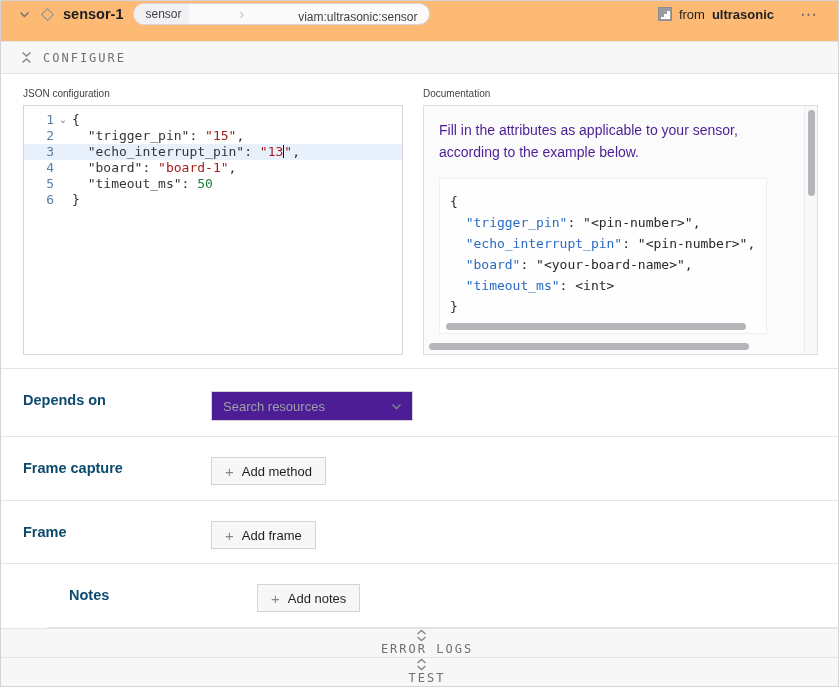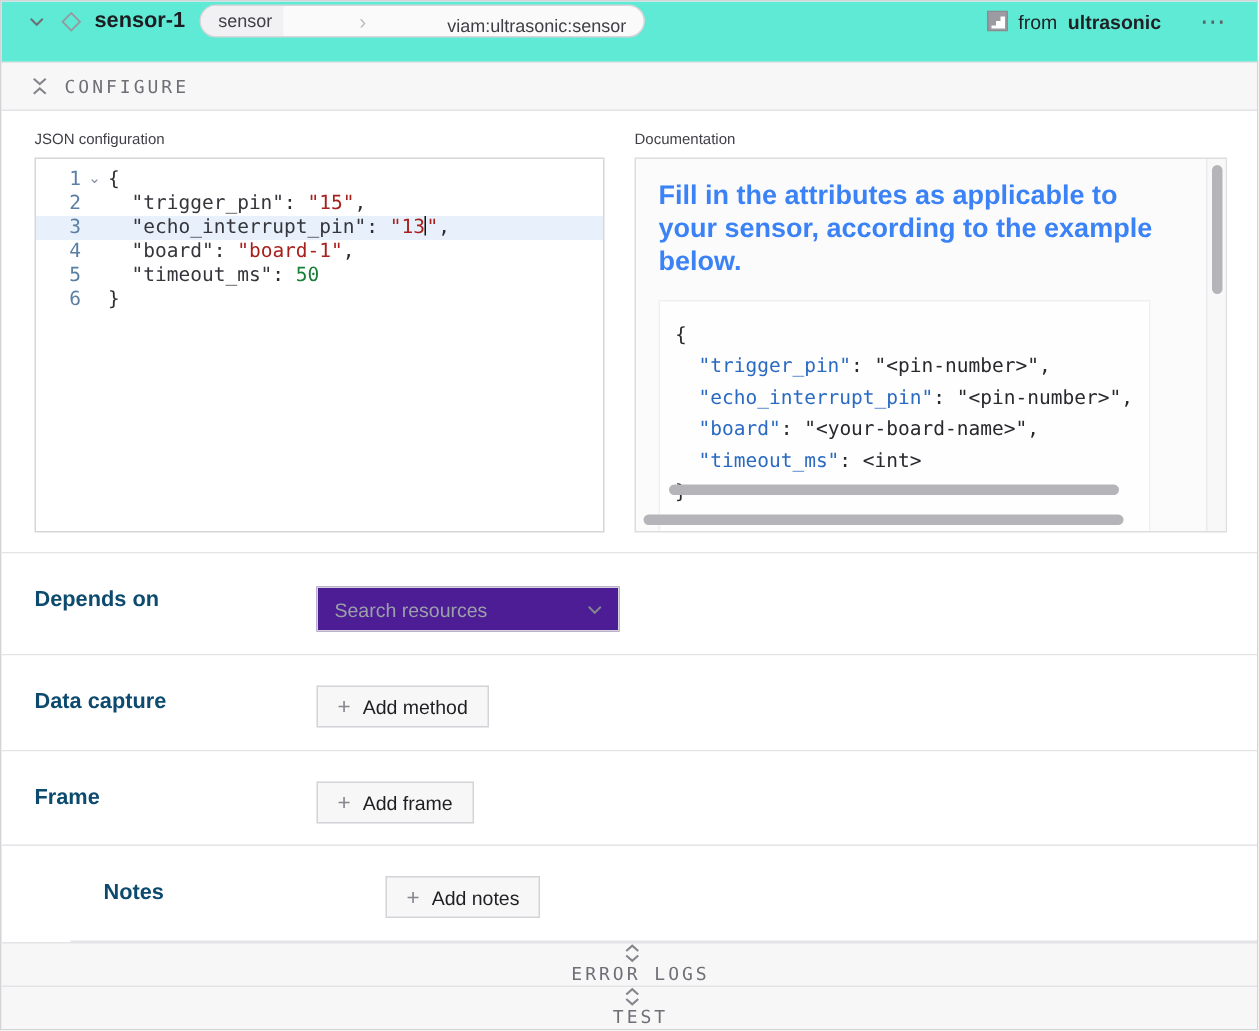--- a/index.html
+++ b/index.html
@@ -1,20 +1,20 @@
 <!DOCTYPE html>
 <html><head>
 <meta charset="utf-8">
 <style>
   * { margin:0; padding:0; box-sizing:border-box; }
   html,body { background:#fff; font-family:"Liberation Sans", sans-serif; }
   .card { width:839px; height:687px; border:1px solid #d4d4d8; background:#fff; display:flex; flex-direction:column; overflow:hidden; }
 
   
-  .hdr { height:41px; border-bottom:1px solid #e4e4e7; display:flex; align-items:center; padding:0 16px 14px 14px; background:#5eead4; flex:none; }
+  .hdr { height:41px; border-bottom:1px solid #e4e4e7; display:flex; align-items:center; padding:0 16px 14px 14px; background:#fdba74; flex:none; }
   .hdr .chev { display:flex; align-items:center; padding:4px; cursor:pointer; }
   .hdr .diamond { margin:0 8px 0 6px; display:flex; align-items:center; }
   .hdr-name { font-size:14.5px; font-weight:bold; color:#1c1c21; margin-right:10px; }
   .pill { display:flex; align-items:flex-end; height:22px; border:1px solid #d6d6da; border-radius:11px; overflow:hidden; font-size:12px; color:#3f3f45; background:#fafafa;gap:46px; }
   .pill-seg1 { background:#f1f1f3; padding:0 8px 0 11px; height:100%; display:flex; align-items:center; }
   .pill-sep { color:#bdbdc3; font-size:14px; padding:0 4px 2px 4px; }
   .pill-seg2 { padding:0 11px 0 4px; display:flex; align-items:center; }
   .hdr-spacer { flex:1; }
   .from-wrap { display:flex; align-items:center; gap:7px; font-size:13px; color:#1f1f24; }
   .from-module { font-weight:bold; }
@@ -42,21 +42,21 @@
   .code { flex:1; color:#2d2d31; }
   .editor .tok-key { color:#35353b; }
   .editor .tok-str { color:#a8201d; }
   .editor .tok-num { color:#1a7f37; }
   .editor .tok-punct { color:#2d2d31; }
   .caret { display:inline-block; width:1px; height:13px; background:#111; vertical-align:-2px; }
 
   
   .doc-panel { width:395px; height:250px; border:1px solid #dedee1; background:#fbfbfb; position:relative; display:flex; }
   .doc-content { flex:1; padding:13px 0 0 15px; overflow:hidden; position:relative; }
-  .doc-intro { font-size:18px; line-height:22px; color:#3b82f6; width:348px;font-weight:bold; }
+  .doc-intro { font-size:14px; line-height:22px; color:#4c1d95; width:348px; }
   .doc-code { margin-top:15px; margin-right:13px; width:328px; height:156px; background:#fefefe; border:1px solid #efeff1; font-family:"DejaVu Sans Mono", monospace; font-size:13px; padding:12px 0 0 10px; overflow:hidden; position:relative; }
   .doc-line { height:21px; line-height:21px; white-space:pre; color:#28282d; }
   .doc-code .tok-key { color:#2a6ac2; }
   .doc-code .tok-plain { color:#28282d; }
   .hscroll-inner { position:absolute; bottom:5px; left:7px; width:300px; height:7px; border-radius:4px; background:#b5b5b9; cursor:pointer; }
   .hscroll-panel { position:absolute; bottom:4px; left:5px; width:320px; height:7px; border-radius:4px; background:#b5b5b9; cursor:pointer; }
   .vscroll-track { width:13px; border-left:1px solid #ececef; background:#f8f8f9; position:relative; flex:none; }
   .vscroll-thumb { position:absolute; top:4px; left:3px; width:7px; height:86px; border-radius:4px; background:#b5b5b9; cursor:pointer; }
 
   
@@ -163,21 +163,21 @@
     <div class="row-label">Depends on</div>
     <div class="select" style="margin-top:2px;">
       <span class="ph">Search resources</span>
       <svg width="11" height="7" viewBox="0 0 11 7">
           <polyline points="1.5,1.5 5.5,5.5 9.5,1.5" fill="none" stroke="#85858c" stroke-width="1.3"></polyline>
         </svg>
     </div>
   </div>
 
   <div class="row capture">
-    <div class="row-label">Data capture</div>
+    <div class="row-label">Frame capture</div>
     <button class="btn">
       <span class="plus">+</span>
       <span>Add method</span>
     </button>
   </div>
 
   <div class="row frame">
     <div class="row-label">Frame</div>
     <button class="btn">
       <span class="plus">+</span>

